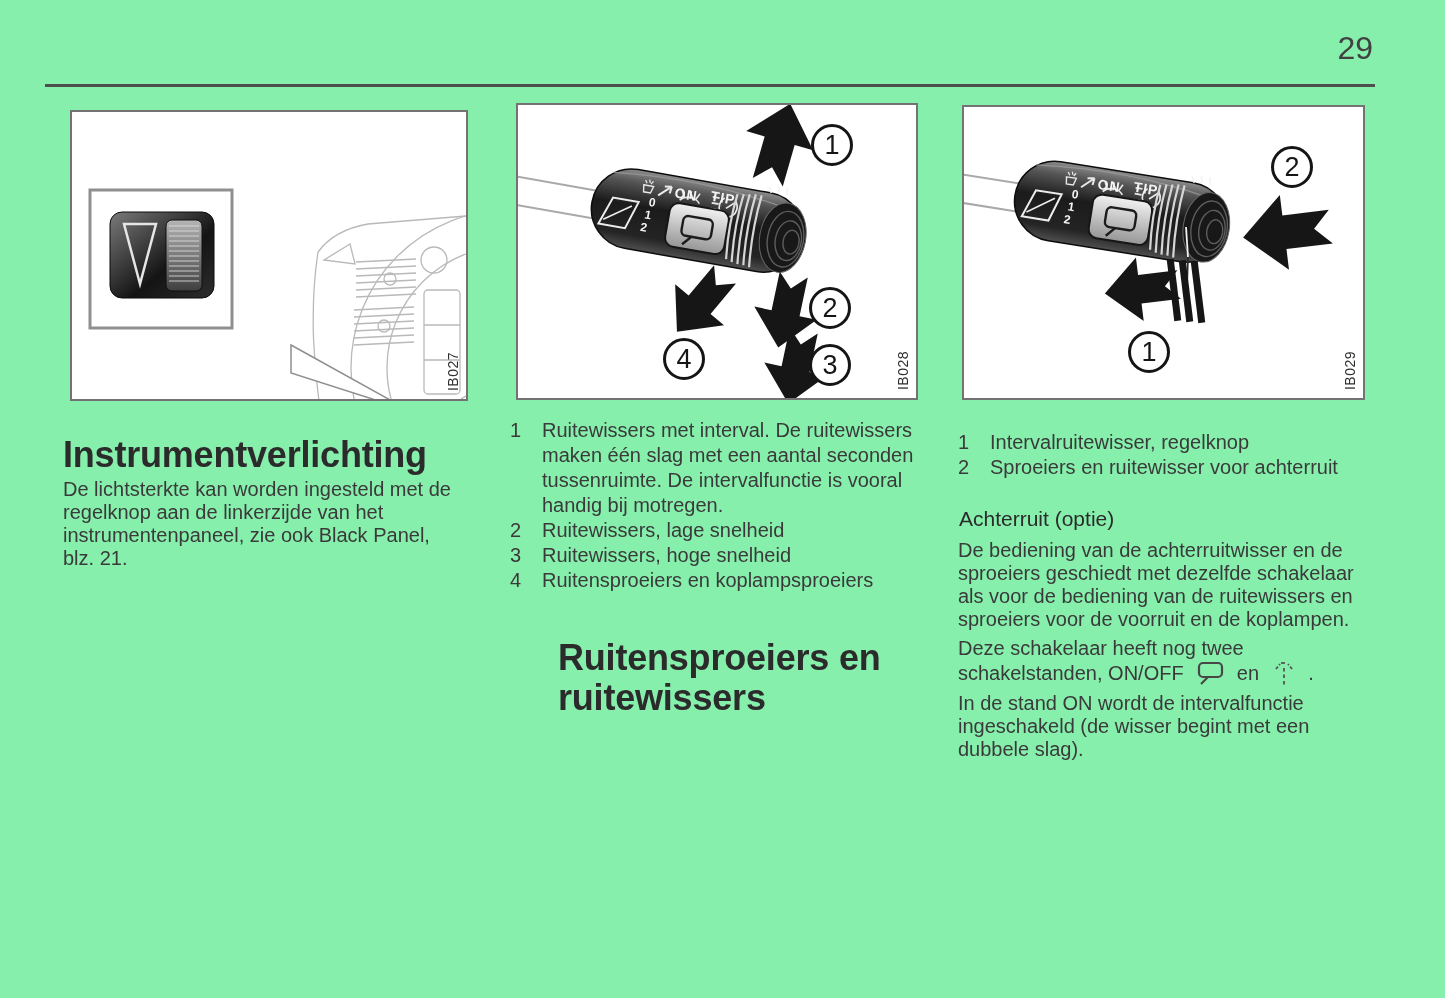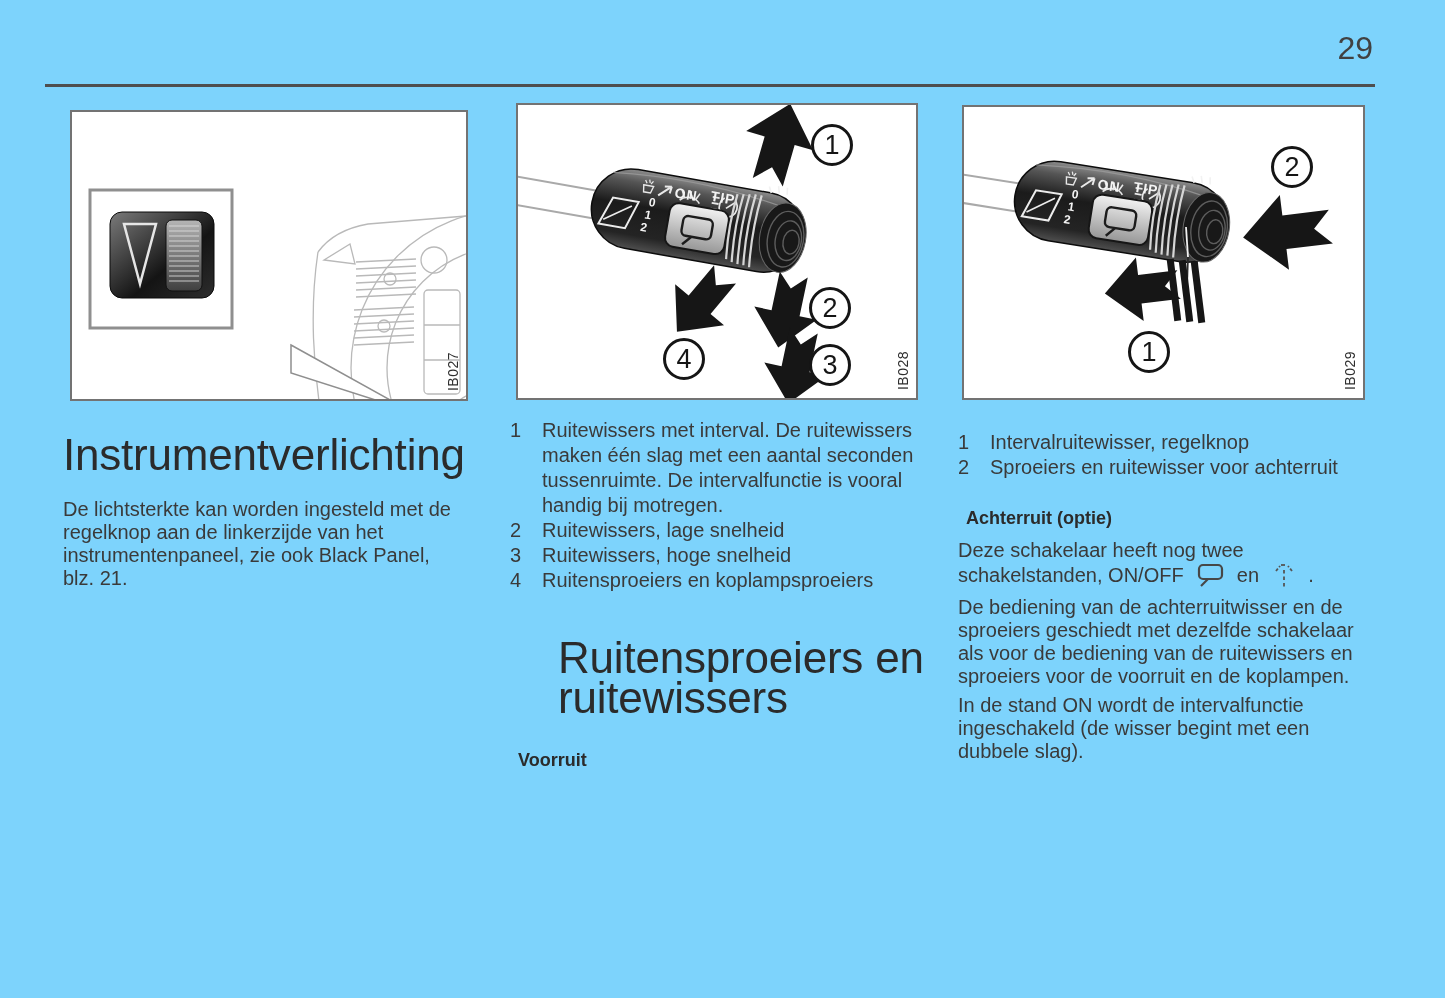--- a/index.html
+++ b/index.html
@@ -1,18 +1,18 @@
 <!DOCTYPE html>
 <html><head>
 <meta charset="utf-8">
 <style>
   html,body{margin:0;padding:0;background:#e8e8e6;}
   .page{
     position:relative;width:1445px;height:998px;margin:0 auto;
-    background:#7dd3fc;overflow:hidden;
+    background:#86efac;overflow:hidden;
     font-family:"Liberation Sans","DejaVu Sans",sans-serif;
     color:#3a3a3a;
   }
   .pagenum{position:absolute;top:30px;right:72px;font-size:32px;color:#414141;}
   .toprule{position:absolute;left:45px;top:84px;width:1330px;height:3px;background:#4e4e4e;}
 
   .figure{position:absolute;background:#fff;border:2px solid #737373;box-sizing:border-box;}
   .figure svg{position:absolute;left:0;top:0;}
   .figlabel{
     position:absolute;right:5px;bottom:8px;
@@ -20,26 +20,26 @@
     font-size:14px;color:#2e2e2e;letter-spacing:.5px;
   }
   .callout{
     position:absolute;width:42px;height:42px;box-sizing:border-box;
     border:3.5px solid #151515;border-radius:50%;background:#fff;
     display:flex;align-items:center;justify-content:center;
     font-size:27px;font-weight:500;color:#151515;
   }
 
   .col{position:absolute;}
-  .h-big{margin:0;font-size:44px;line-height:40px;font-weight:400;color:#2b2b2b;letter-spacing:-.2px;}
-  .h-sub{margin:8px;font-size:18px;line-height:25px;font-weight:700;color:#2b2b2b;}
+  .h-big{margin:0;font-size:36px;line-height:40px;font-weight:700;color:#2b2b2b;letter-spacing:-.2px;}
+  .h-sub{margin:1px;font-size:21px;line-height:25px;font-weight:400;color:#2b2b2b;}
   .body{margin:0;font-size:20px;}
   .lh23{line-height:23px;}
   .lh25{line-height:25px;}
-  .mt10{margin-top:23px;} .mt8{margin-top:8px;} .mt6{margin-top:6px;} .mt26{margin-top:26px;} .mt30{margin-top:30px;} .mt45{margin-top:45px;margin-left:48px;}
+  .mt10{margin-top:3px;} .mt8{margin-top:8px;} .mt6{margin-top:6px;} .mt26{margin-top:26px;} .mt30{margin-top:30px;} .mt45{margin-top:45px;margin-left:48px;}
 
   .li{display:flex;}
   .li .num{flex:0 0 32px;}
   .li .litext{flex:1 1 auto;}
 
   .inline-icon{vertical-align:-6px;margin:0 6px;}
 </style>
 </head>
 <body>
 
@@ -227,49 +227,48 @@
       <div class="li body lh25">
         <span class="num">3</span>
         <span class="litext">Ruitewissers, hoge snelheid</span>
       </div>
       <div class="li body lh25">
         <span class="num">4</span>
         <span class="litext">Ruitensproeiers en koplampsproeiers</span>
       </div>
     </div>
     <h1 class="h-big mt45" style="width:380px;">Ruitensproeiers en ruitewissers</h1>
-    <h2 class="h-sub mt30">Voorruit</h2>
   </div>
 
   <div class="col" style="left:958px;top:430px;width:420px;">
     <div>
       <div class="li body lh25">
         <span class="num">1</span>
         <span class="litext">Intervalruitewisser, regelknop</span>
       </div>
       <div class="li body lh25">
         <span class="num">2</span>
         <span class="litext">Sproeiers en ruitewisser voor achterruit</span>
       </div>
     </div>
     <h2 class="h-sub mt26">Achterruit (optie)</h2>
+    <p class="body lh23 mt8">De bediening van de achterruitwisser en de sproeiers geschiedt met dezelfde schakelaar als voor de bediening van de ruitewissers en sproeiers voor de voorruit en de koplampen.</p>
     <p class="body lh23 mt6">
       <span>Deze schakelaar heeft nog twee schakelstanden, ON/OFF</span>
       <svg class="inline-icon" width="30" height="26" viewBox="0 0 30 26">
         <rect x="4" y="3" width="23" height="14" rx="4" fill="none" stroke="#474747" stroke-width="2.2"></rect>
         <path d="M13,17 L6,24" stroke="#474747" stroke-width="2.2" fill="none"></path>
       </svg>
       <span>en</span>
       <svg class="inline-icon" width="26" height="26" viewBox="0 0 26 26">
         <g stroke="#555" stroke-width="1.8" fill="none">
           <line x1="13" y1="8" x2="13" y2="25" stroke-dasharray="3.5,3"></line>
           <line x1="10" y1="3" x2="16" y2="3" stroke-dasharray="4,2"></line>
           <path d="M5,9 l4,-5" stroke-dasharray="3,2"></path>
           <path d="M21,9 l-4,-5" stroke-dasharray="3,2"></path>
         </g>
       </svg>
       <span>.</span>
     </p>
-    <p class="body lh23 mt8">De bediening van de achterruitwisser en de sproeiers geschiedt met dezelfde schakelaar als voor de bediening van de ruitewissers en sproeiers voor de voorruit en de koplampen.</p>
     <p class="body lh23 mt6">In de stand ON wordt de intervalfunctie ingeschakeld (de wisser begint met een dubbele slag).</p>
   </div>
 
 </div>
 
 </body></html>

